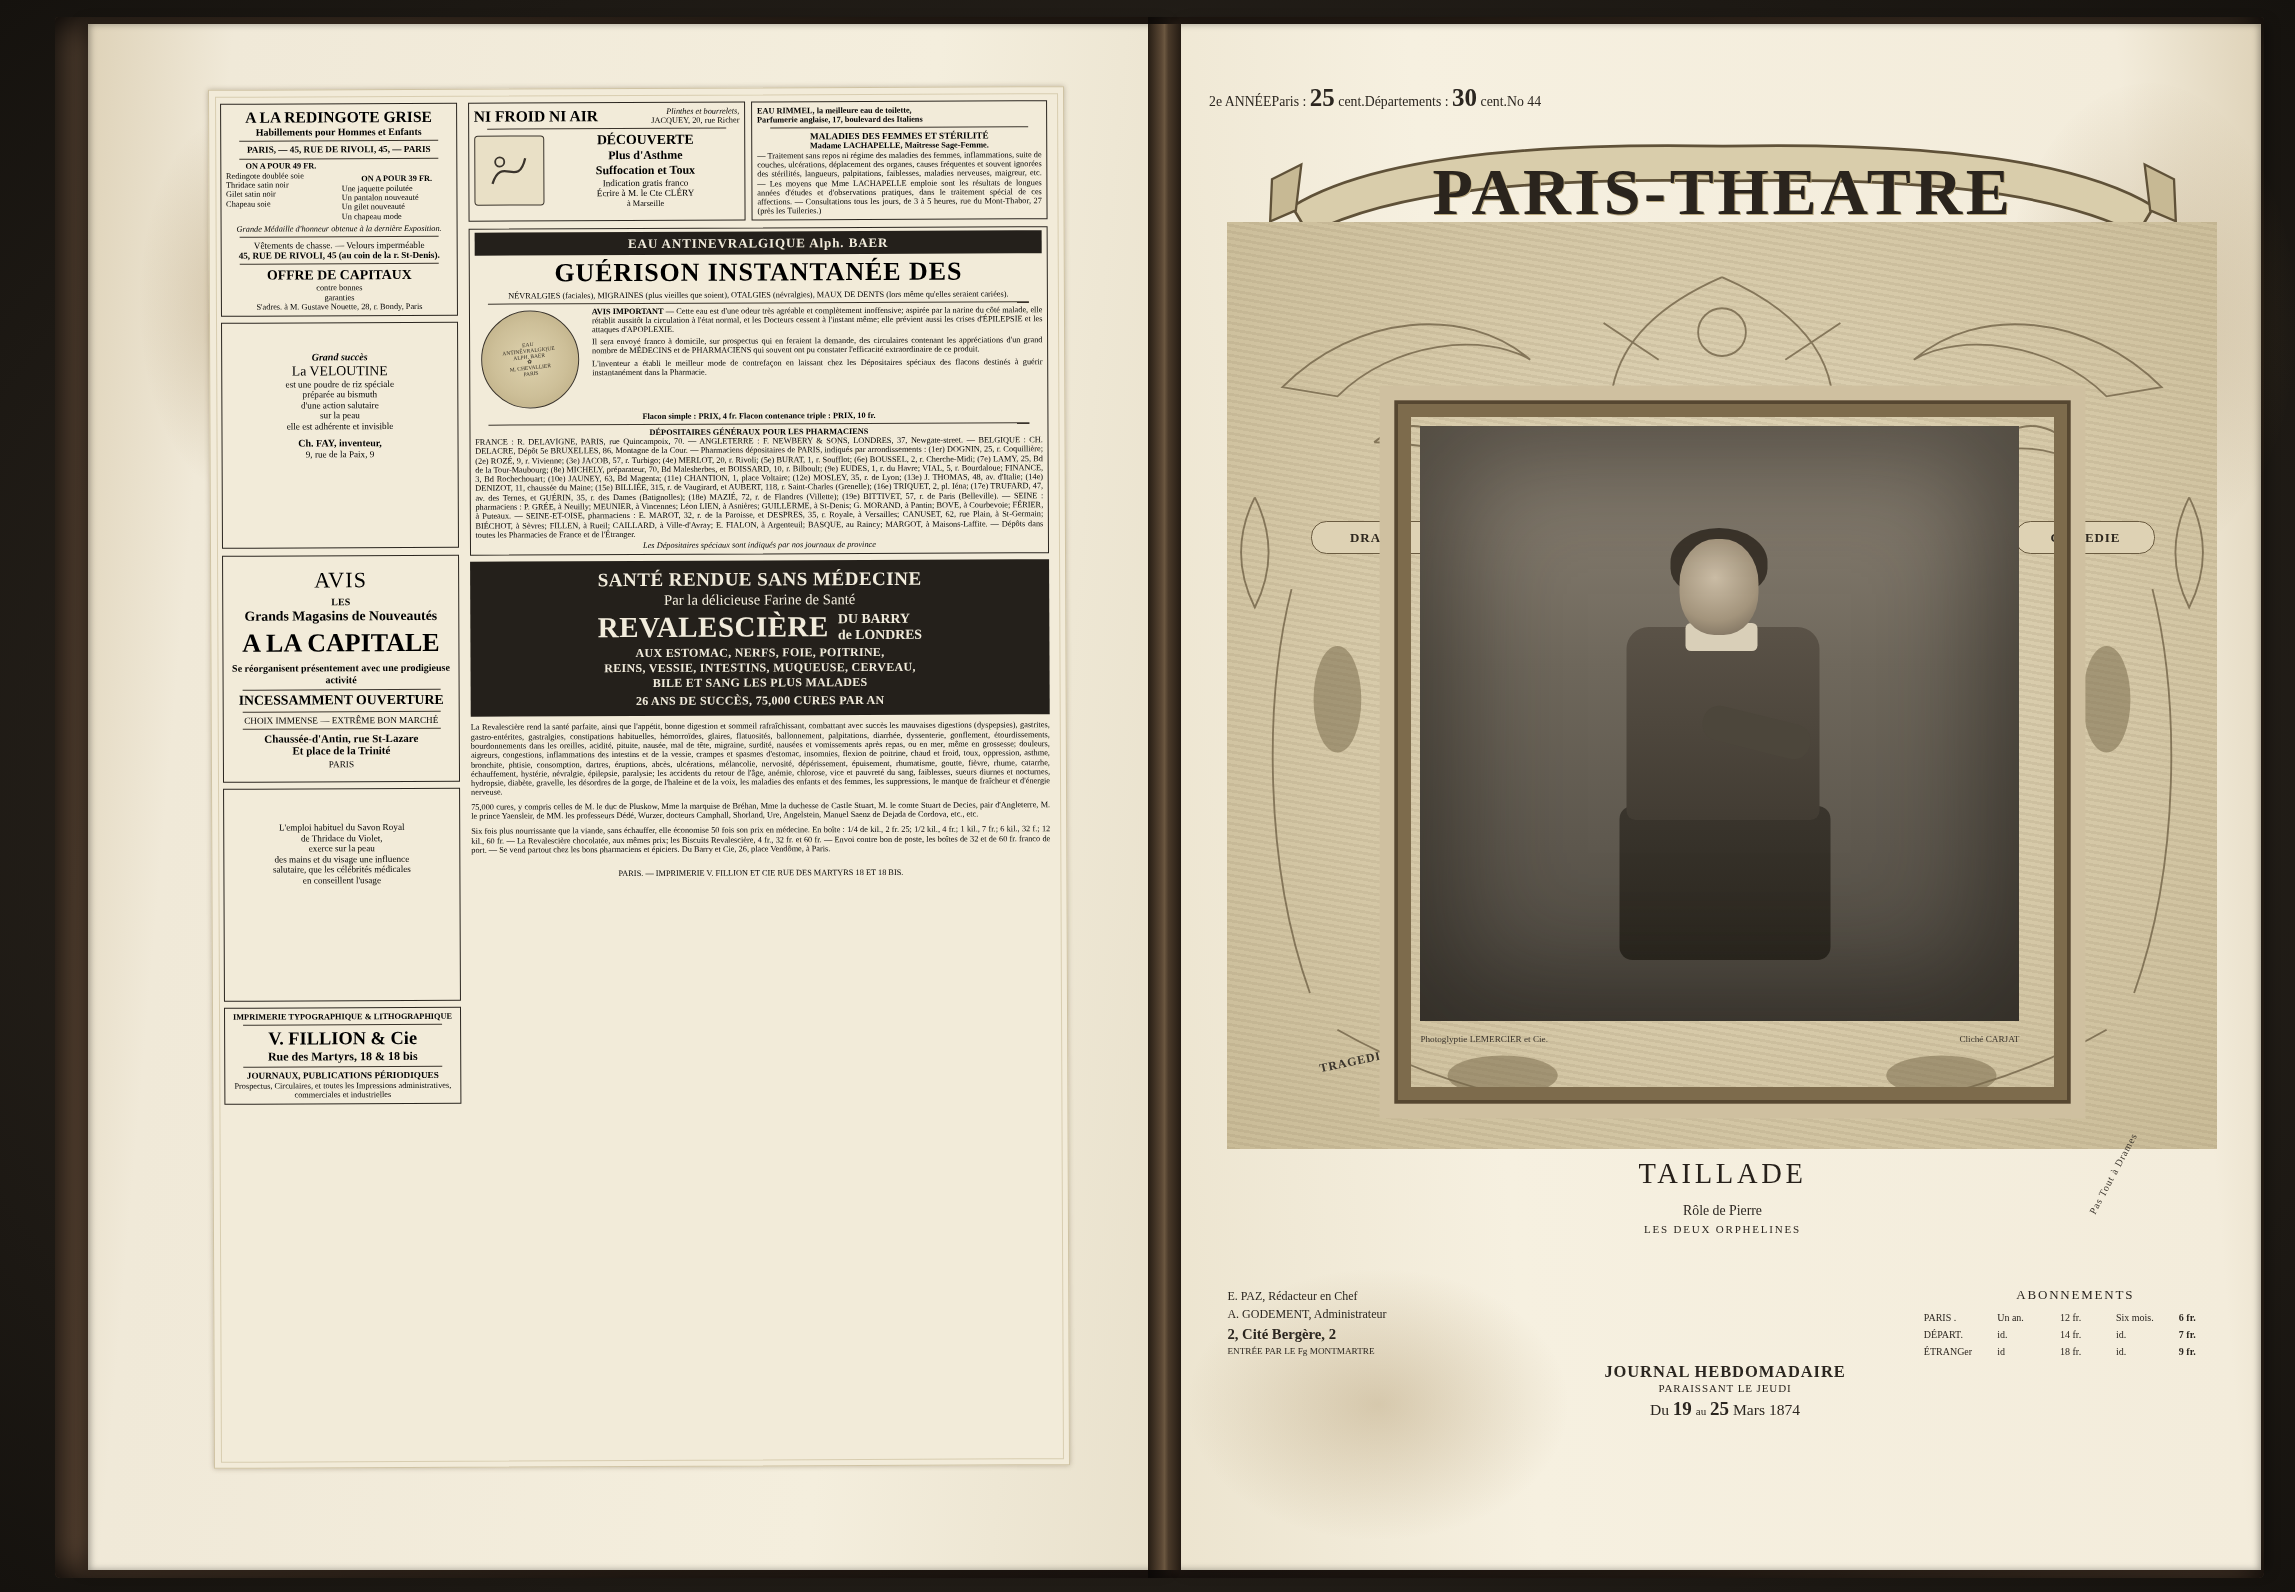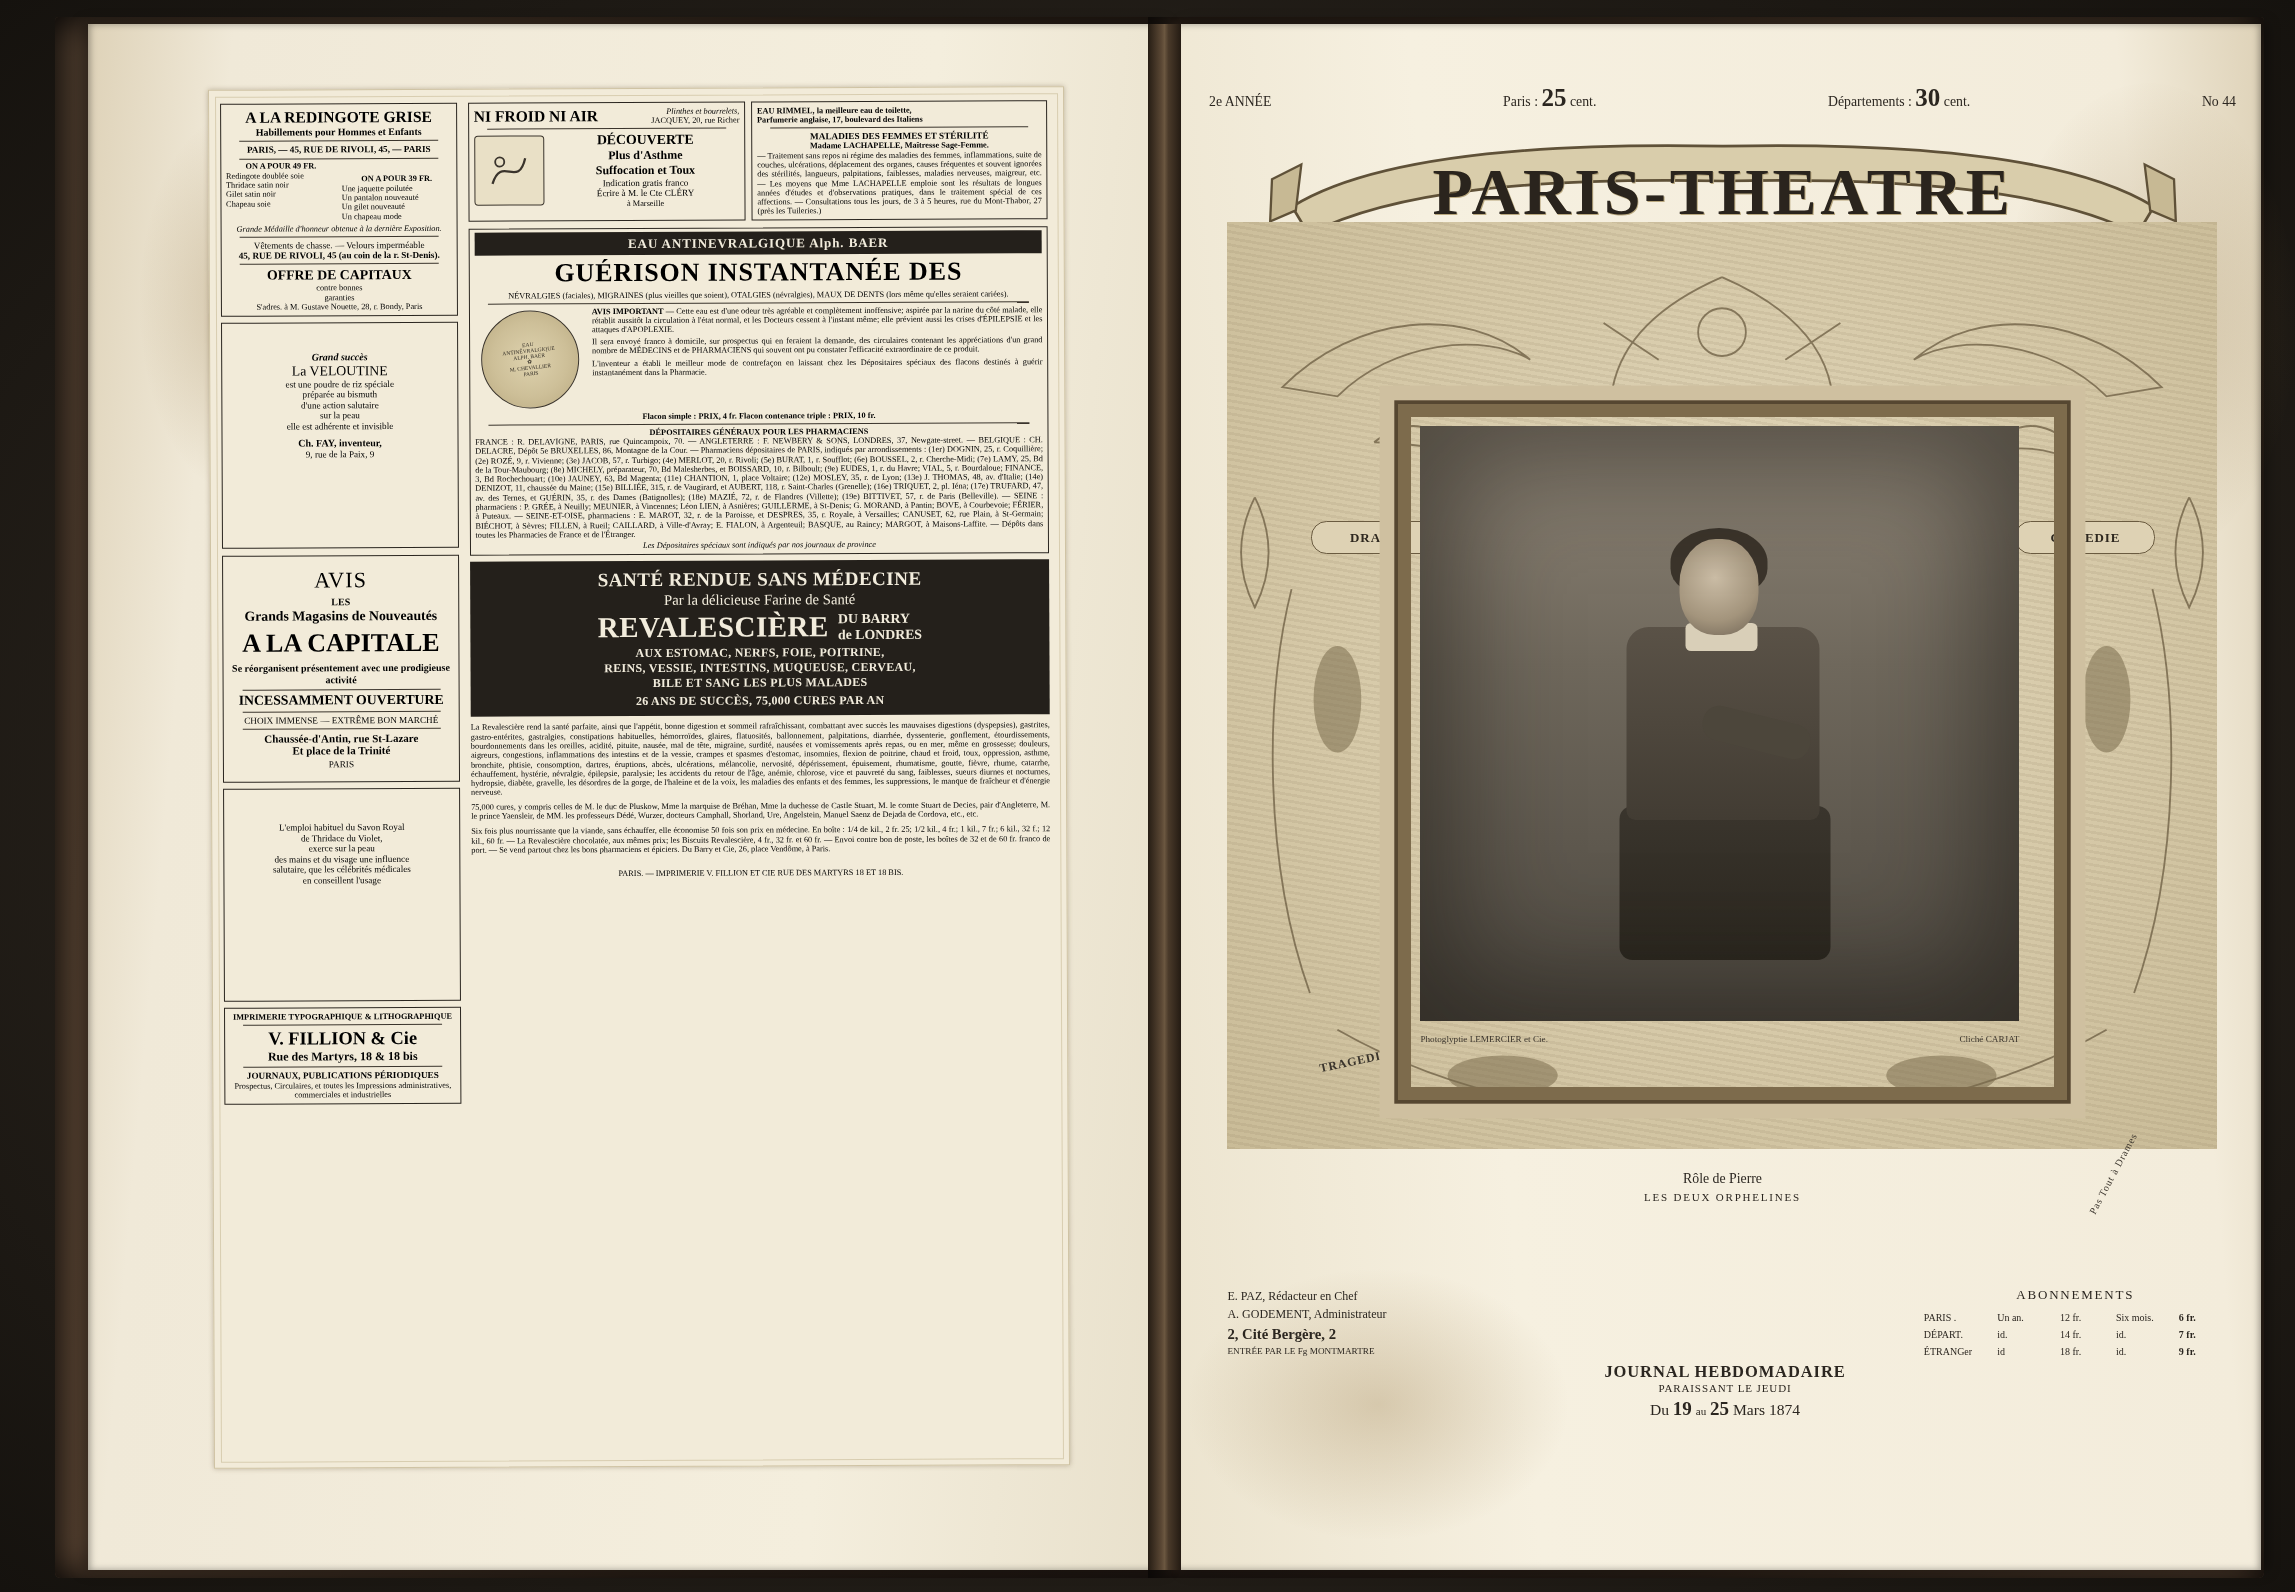--- a/index.html
+++ b/index.html
@@ -68,21 +68,21 @@
   .seal{width:96px;height:96px;border-radius:50%;border:1.8px solid #3a342c;
      display:flex;align-items:center;justify-content:center;text-align:center;
      font-size:5.5px;line-height:1.05;background:
      radial-gradient(circle at 50% 50%,#ded2ae 0%,#cdbf98 55%,#b8a87f 100%);
      color:#2b2620;}
   .seal span{display:block;transform:rotate(-6deg);}
 
   
   .cover{position:absolute;left:1209px;top:84px;width:1027px;height:1405px;}
   .masthead-row{position:absolute;left:0;top:0;width:1027px;display:flex;
-     align-items:baseline;justify-content:space-between;font-size:13.8px;color:#2b2620;}
+     align-items:baseline;font-size:13.8px;color:#2b2620;}
   .masthead-row .big{font-size:25px;font-weight:bold;}
 
   .titlebanner{position:absolute;left:55px;top:53px;width:918px;height:110px;}
   .bannertxt{position:absolute;left:0;top:16.5px;width:918px;text-align:center;
      font-size:66px;font-weight:bold;letter-spacing:3.7px;color:#2a241d;
      font-family:"Liberation Serif",serif;text-shadow:0.9px 0.9px 0 #b9a87f;}
 
   .ornament{position:absolute;left:18.4px;top:138px;width:990px;height:927px;
      background:
        repeating-linear-gradient(10deg, rgba(120,102,74,.10) 0 2.8px, rgba(255,255,255,0) 2.8px 6.4px),
@@ -407,20 +407,21 @@
         <div class="vig"></div>
       </div>
 
       <div class="caption-strip">
         <span>Photoglyptie LEMERCIER et Cie.</span>
         <span>Cliché CARJAT</span>
       </div>
     </div>
 
     <div class="playinfo">
+      <div class="name">TAILLADE</div>
       <div class="role">Rôle de Pierre</div>
       <div class="piece">LES DEUX ORPHELINES</div>
     </div>
 
     <div class="footer">
       <div class="foot-left">
         <div>E. PAZ, Rédacteur en Chef</div>
         <div>A. GODEMENT, Administrateur</div>
         <div style="font-size:14.7px;font-weight:bold;">2, Cité Bergère, 2</div>
         <div style="font-size:9.2px;">ENTRÉE PAR LE Fg MONTMARTRE</div>

